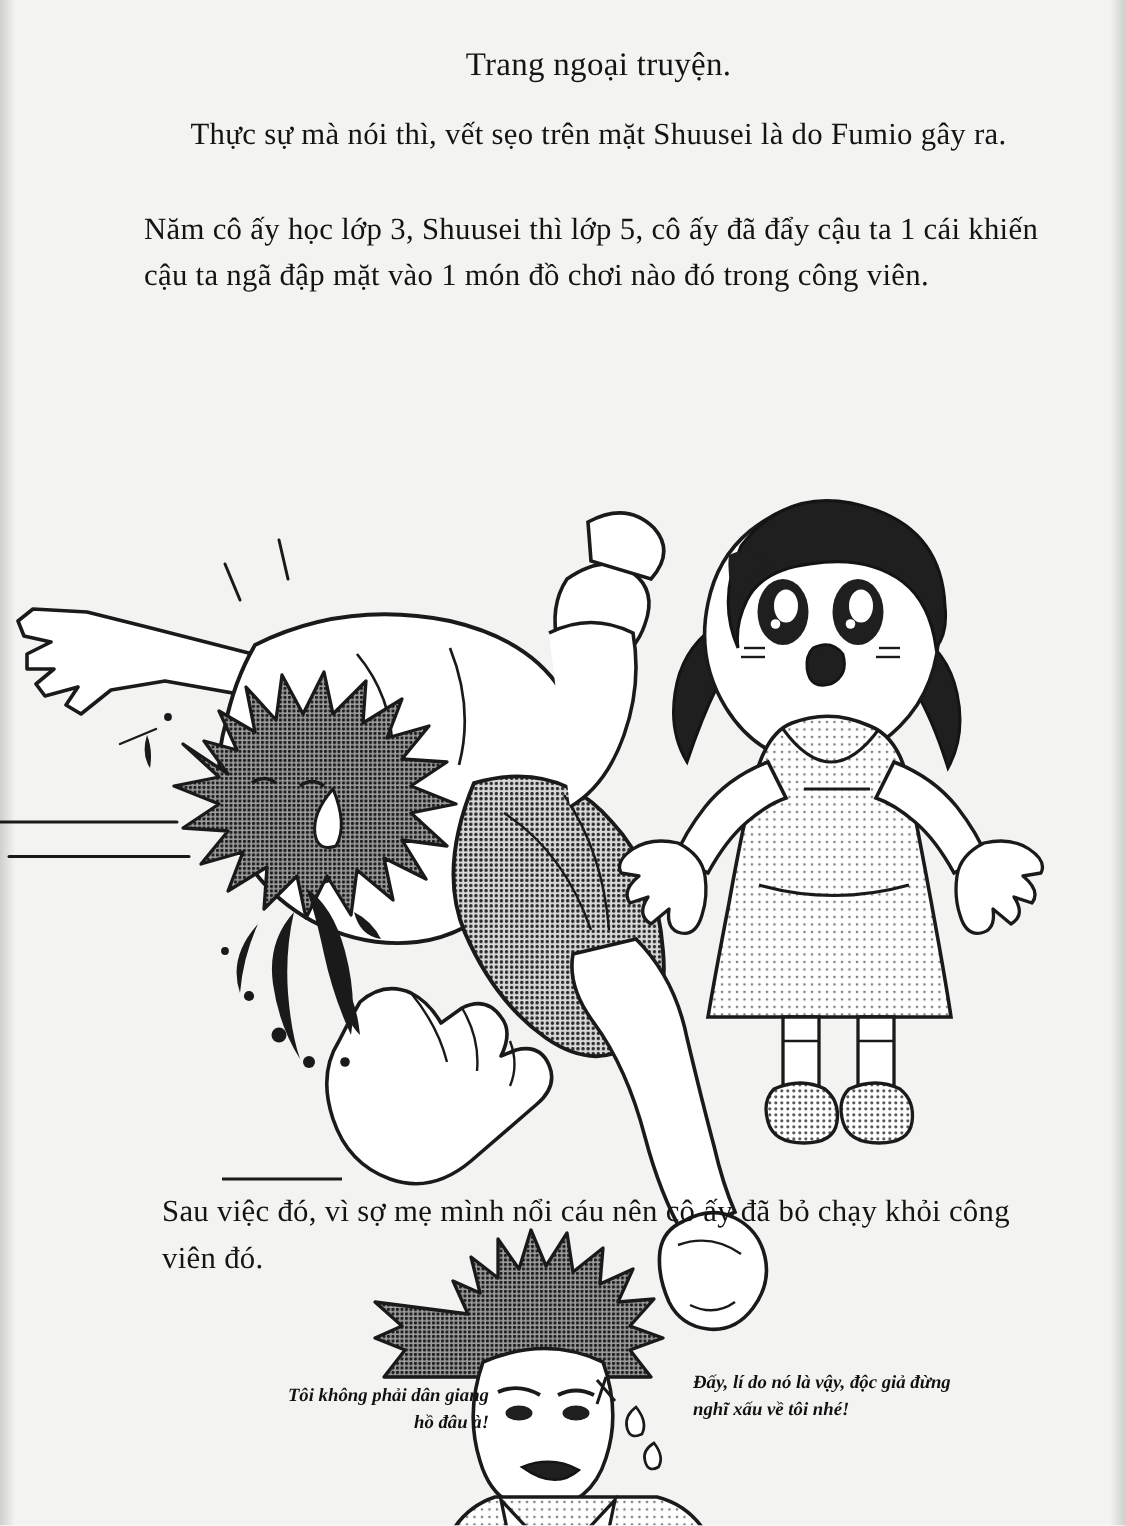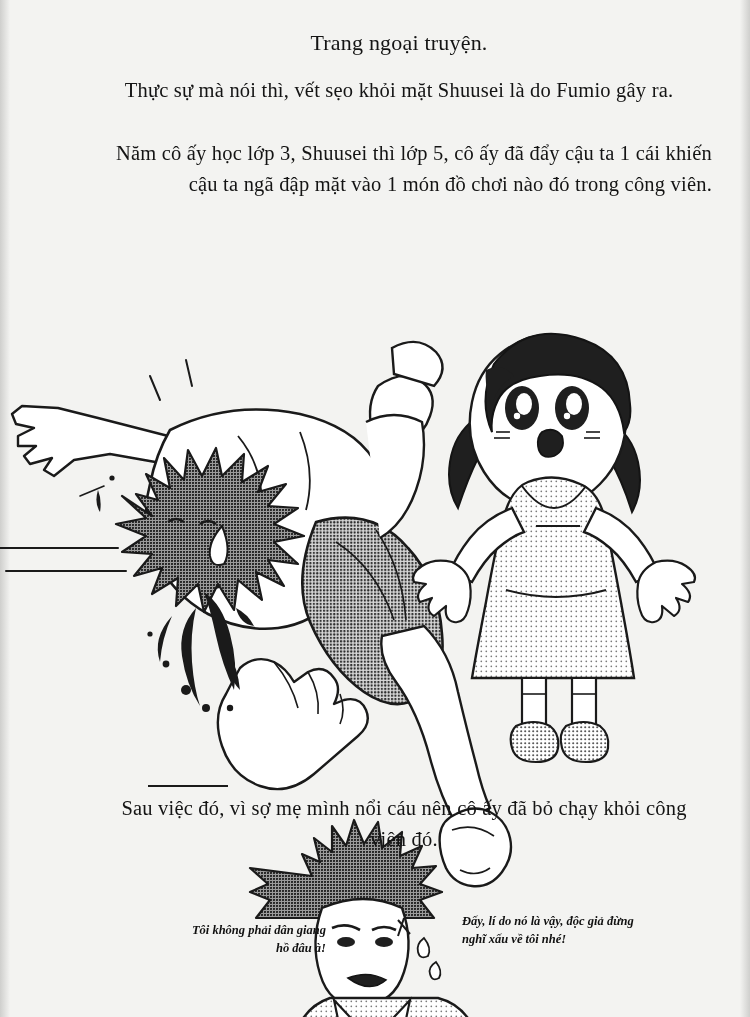--- a/index.html
+++ b/index.html
@@ -58,29 +58,29 @@
   #intro-caption {
     left: 30px; right: 30px;
     top: 76px;
     font-size: 20.5px;
   }
   #body-caption {
     left: 48px;
     right: 38px;
     top: 138px;
     font-size: 20.5px;
-    text-align: right;
+    text-align: left;
     line-height: 1.52;
   }
   #lower-caption {
     left: 60px;
     right: 50px;
     top: 793px;
     font-size: 20.5px;
-    text-align: center;
+    text-align: left;
     line-height: 1.5;
   }
 
   .handwriting {
     position: absolute;
     font-family: "Liberation Serif", serif;
     font-style: italic;
     font-size: 12.5px;
     line-height: 1.4;
     color: #111;
@@ -107,21 +107,21 @@
   }
   svg { display: block; }
 </style>
 </head>
 <body>
 
 <div id="page">
 
   <div class="caption" id="title-caption">Trang ngoại truyện.</div>
 
-  <div class="caption" id="intro-caption">Thực sự mà nói thì, vết sẹo khỏi mặt Shuusei là do Fumio gây ra.</div>
+  <div class="caption" id="intro-caption">Thực sự mà nói thì, vết sẹo trên mặt Shuusei là do Fumio gây ra.</div>
 
   <div class="caption" id="body-caption">Năm cô ấy học lớp 3, Shuusei thì lớp 5, cô ấy đã đẩy cậu ta 1 cái khiến cậu ta ngã đập mặt vào 1 món đồ chơi nào đó trong công viên.</div>
 
   <div id="artwork">
     <svg viewBox="0 0 750 727" width="750" height="727" xmlns="http://www.w3.org/2000/svg">
       <defs>
         <pattern id="dots" width="4" height="4" patternUnits="userSpaceOnUse">
           <rect width="4" height="4" fill="#ffffff"></rect>
           <circle cx="1.2" cy="1.2" r="1.05" fill="#5a5a5a"></circle>
         </pattern>

